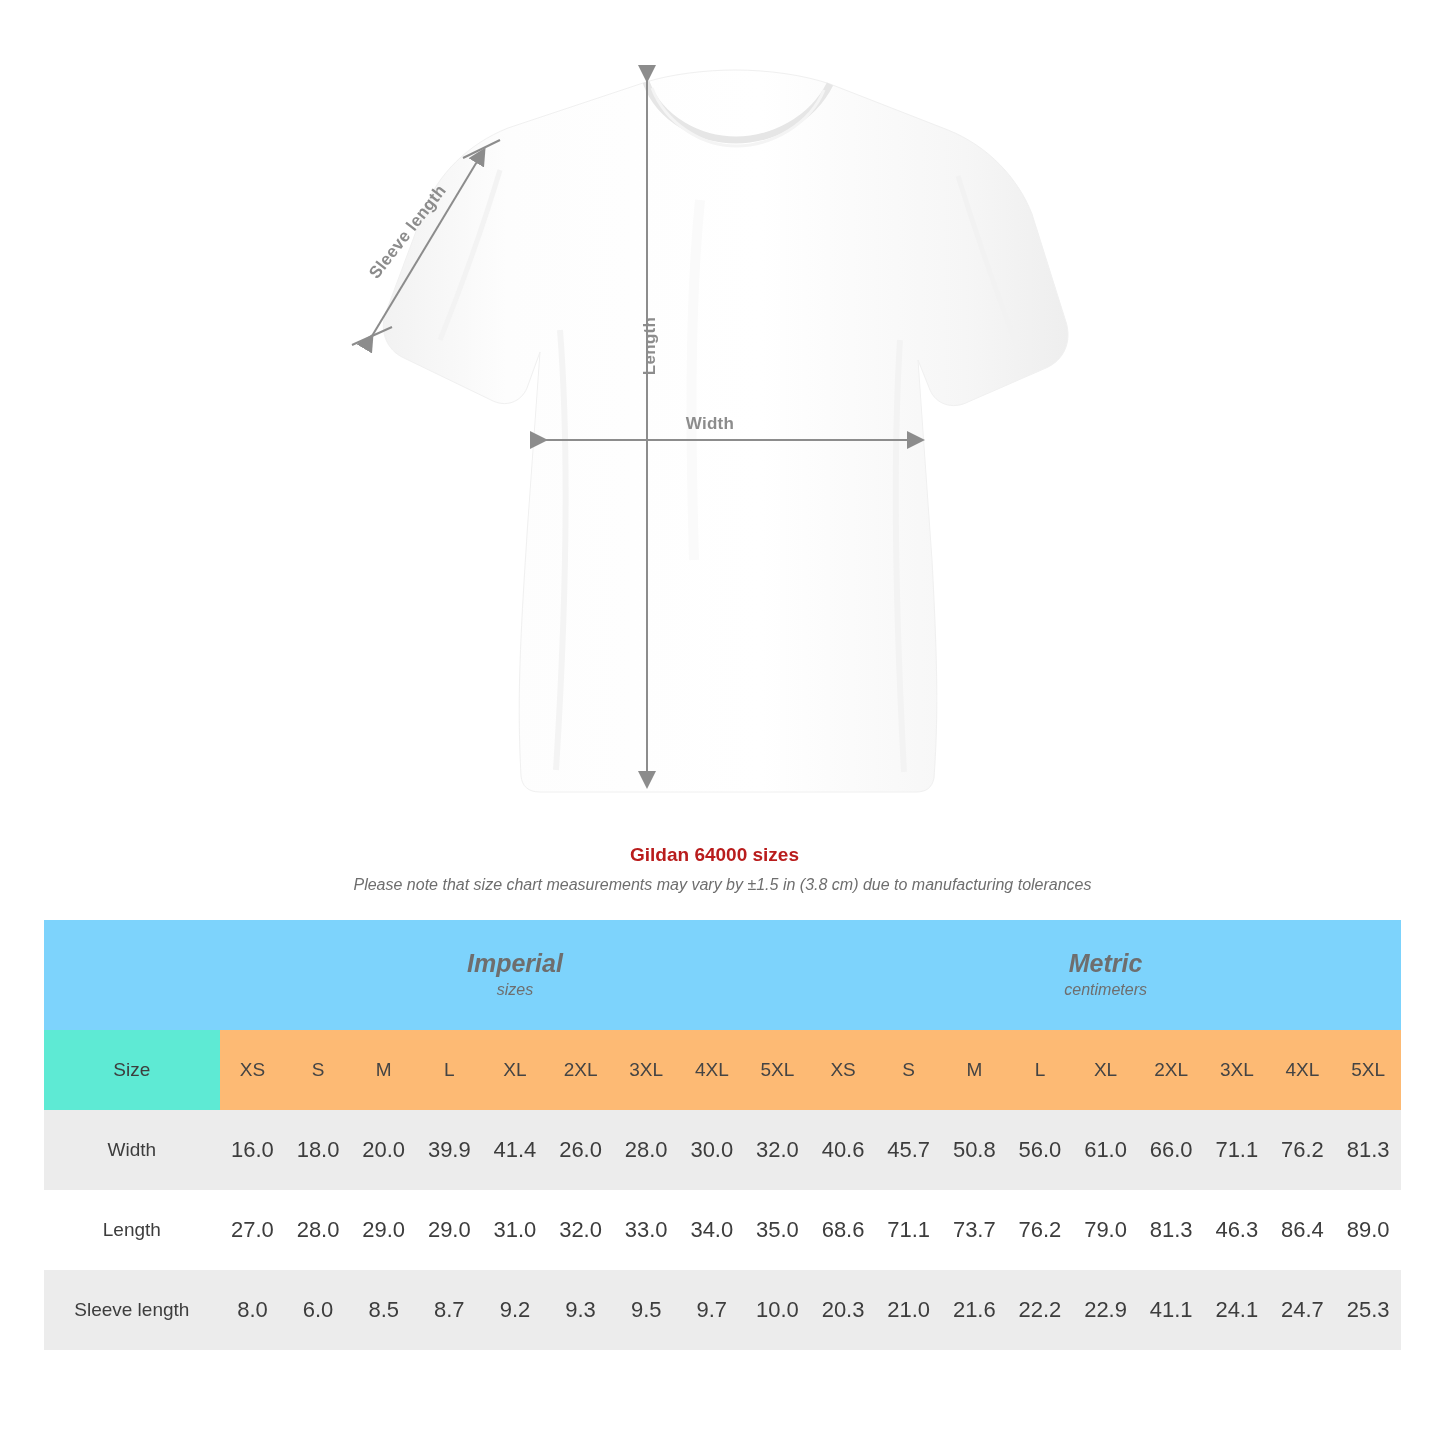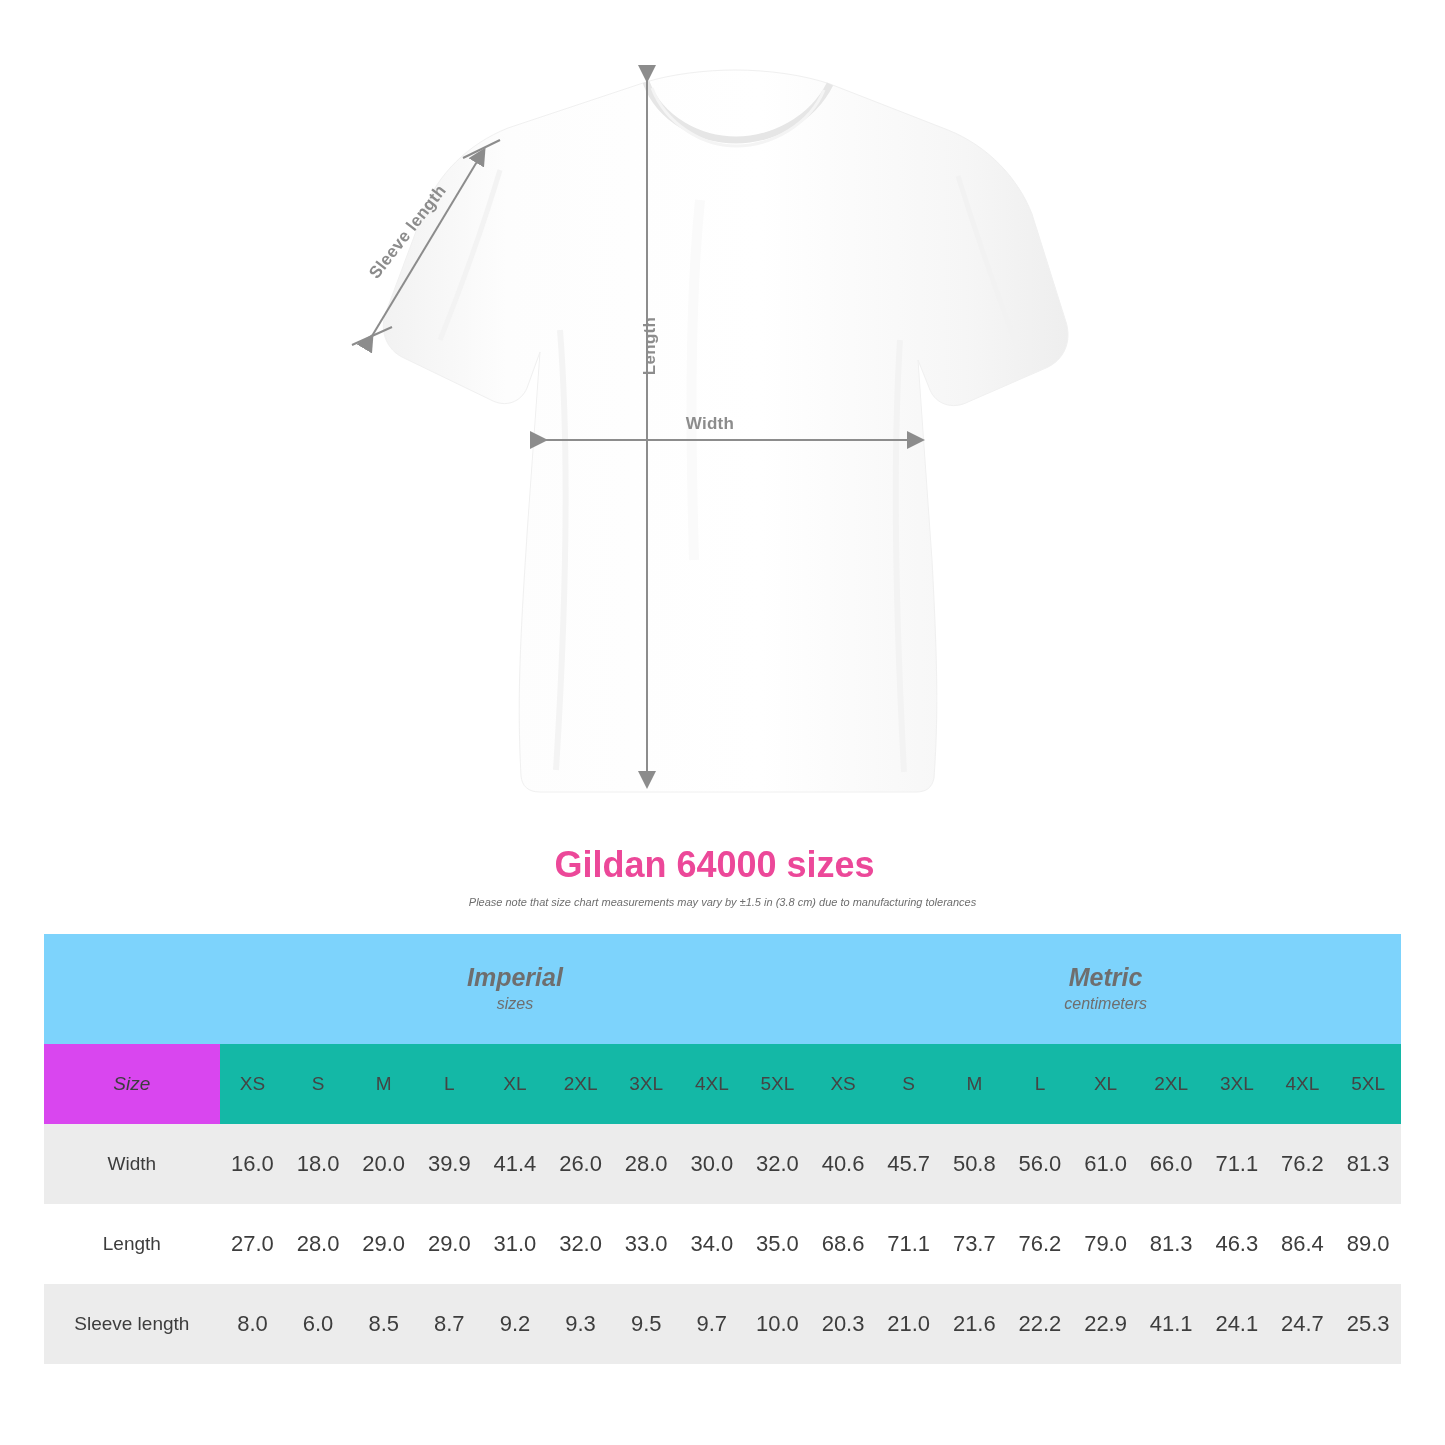--- a/index.html
+++ b/index.html
@@ -56,27 +56,27 @@
     width: 130px;
     text-align: center;
   }
 
   
   .title-block {
     text-align: center;
     margin-top: 14px;
   }
   .chart-title {
-    font-size: 36px;
-    font-weight: bold;
-    color: #ec4899;
+    font-size: 19px;
+    font-weight: bold;
+    color: #b91c1c;
     margin: 0 16px 10px 0;
   }
   .chart-note {
-    font-size: 11px;
+    font-size: 16px;
     font-style: italic;
     color: #6e6e6e;
     margin: 9px;
   }
 
   
   .table-wrap {
     margin: 26px 44px 0 44px;
   }
   table.size-table {
@@ -106,25 +106,24 @@
     font-size: 16px;
     font-style: italic;
     color: #6e6e6e;
     line-height: 1.4;
   }
   .row-sizes td {
     height: 78px;
     font-size: 19px;
     font-weight: bold;
     color: #444444;
-    background: #14b8a6;
+    background: #fdba74;
   }
   .row-sizes td.rowhead {
-    background: #d946ef;
-    font-style: italic;
+    background: #5eead4;
   }
   .row-data td {
     height: 78px;
     font-size: 22px;
     color: #3d3d3d;
   }
   .row-shade td { background: #ececec; }
   .row-plain td { background: #ffffff; }
   td.rowhead {
     font-size: 19px;

